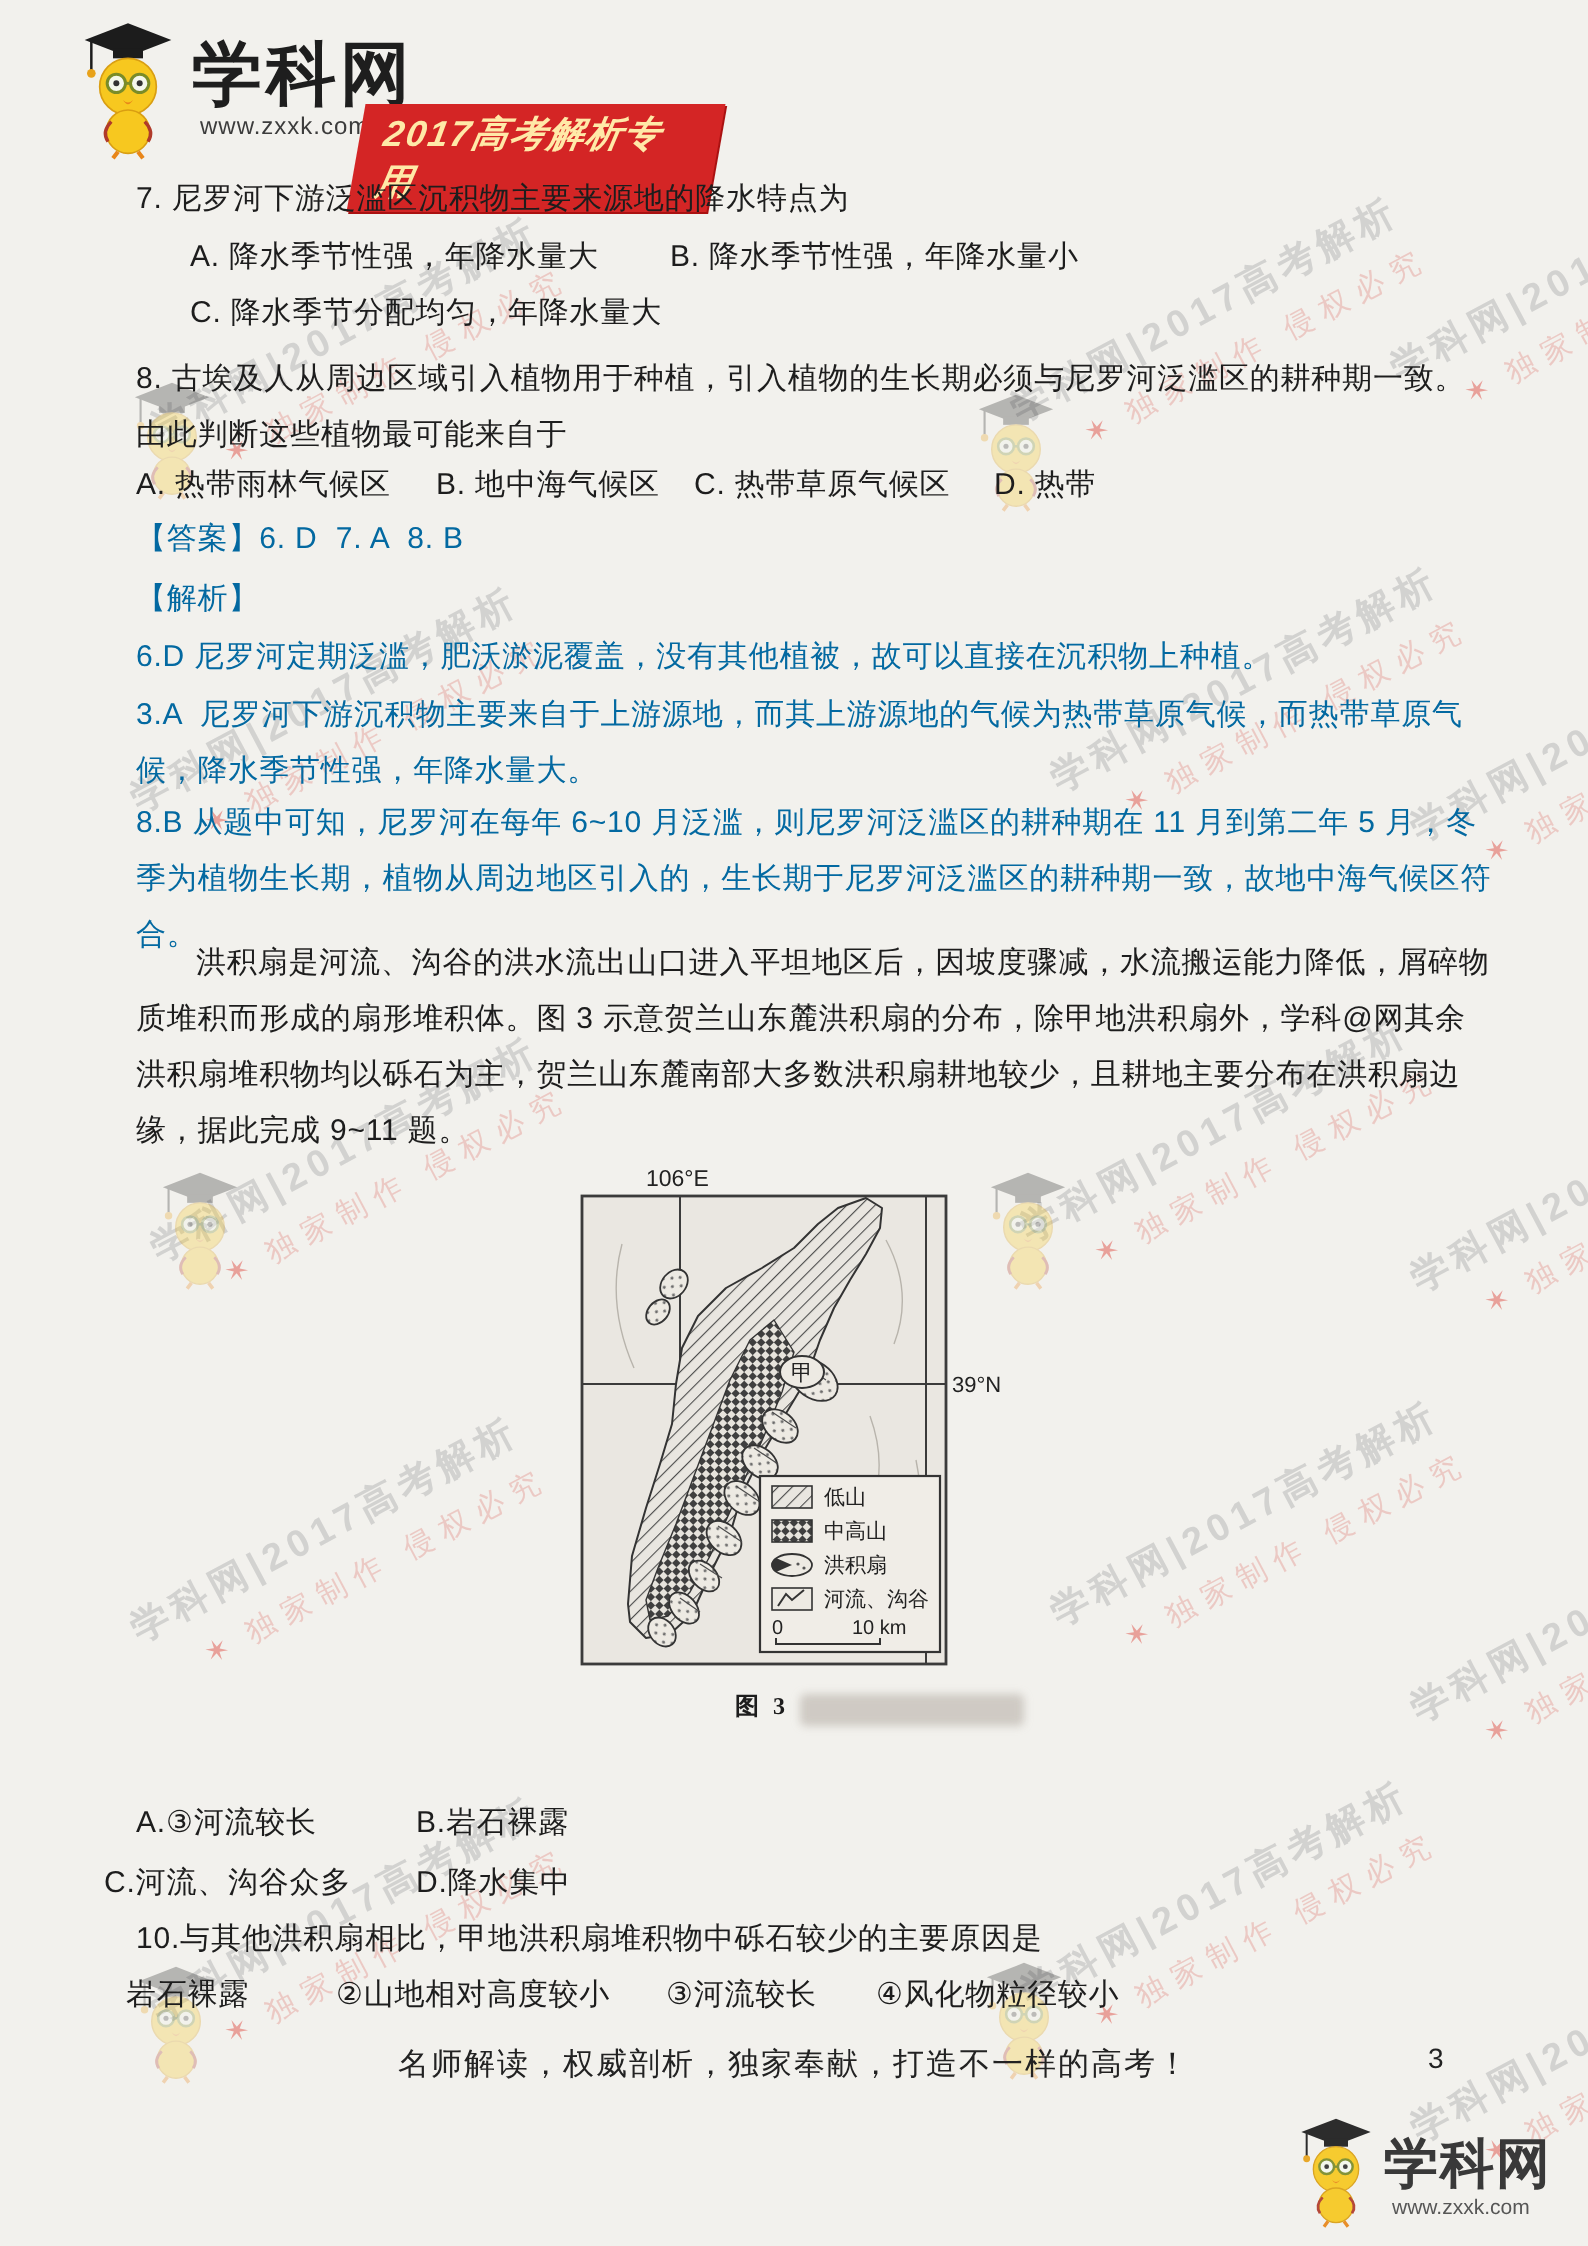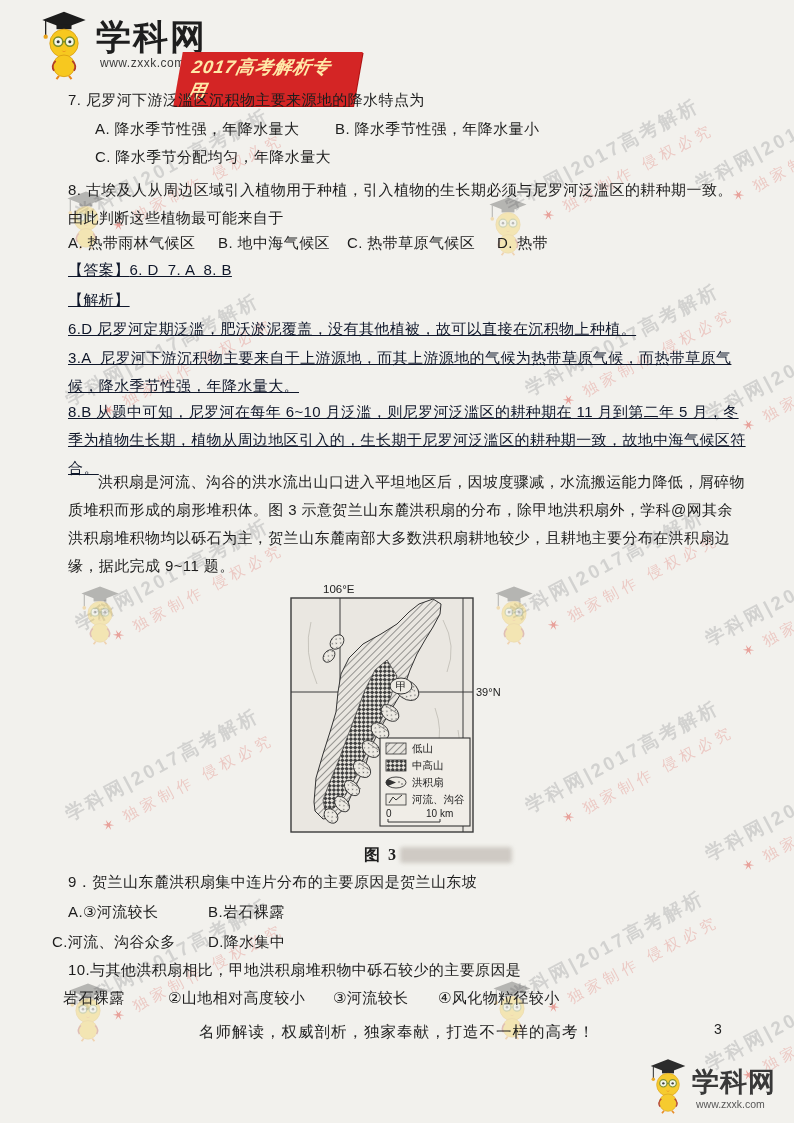--- a/index.html
+++ b/index.html
@@ -2,21 +2,21 @@
 <html><head>
 <meta charset="utf-8">
 <style>
   html,body{margin:0;padding:0;}
   body{background:#f2f1ed;}
   .page{position:relative;width:794px;height:1123px;background:#f2f1ed;overflow:hidden;
         font-family:"Liberation Sans","DejaVu Sans",sans-serif;color:#1d1d1d;}
   .abs{position:absolute;}
   .t{font-size:15px;line-height:20px;letter-spacing:.4px;white-space:pre;}
   .blk{font-size:15px;line-height:28px;letter-spacing:.4px;white-space:pre-wrap;}
-  .red{color:#0f172a;text-decoration:underline;}
+  .red{color:#0369a1;}
   
   .hdr-logo{left:38px;top:12px;width:320px;height:66px;}
   .site-name{position:absolute;left:58px;top:2px;font-size:35px;font-weight:800;letter-spacing:2px;color:#1e1e1e;}
   .site-url{position:absolute;left:62px;top:44px;font-size:12px;color:#3c3c3c;letter-spacing:.5px;}
   .badge{position:absolute;left:140px;top:40px;background:#d42525;color:#ffe9a8;font-size:18px;font-weight:700;
          font-style:italic;padding:3px 12px;transform:skewX(-10deg);letter-spacing:1px;box-shadow:1px 1px 0 #a11;}
   .mascot{position:absolute;left:0;top:-2px;width:52px;height:70px;}
   .slogan-wrap{left:438px;top:16px;width:332px;}
   .slogan-main{color:#c81d15;font-weight:800;font-size:17px;letter-spacing:.5px;border-bottom:2px solid #c81d15;
                padding-bottom:4px;white-space:nowrap;display:flex;align-items:center;}
@@ -25,21 +25,21 @@
   
   #wm-layer{position:absolute;inset:0;z-index:1;pointer-events:none;}
   .wm{position:absolute;transform:rotate(-28deg);opacity:.55;white-space:nowrap;}
   .wm .b{display:block;color:#b9b9b9;font-size:19px;font-weight:700;letter-spacing:3px;}
   .wm .w{display:block;color:#e7aaa4;font-size:15px;letter-spacing:5px;margin-top:6px;margin-left:26px;}
   .wm .s{color:#e06058;margin-right:6px;}
   .wm-mascot{position:absolute;width:44px;height:60px;opacity:.28;}
   .smudge{position:absolute;background:rgba(150,140,128,.38);filter:blur(2px);border-radius:3px;}
   .content{position:absolute;inset:0;z-index:2;}
   
-  .fig-caption{font-size:16px;font-weight:700;letter-spacing:2px;text-align:center;
+  .fig-caption{font-size:12px;font-weight:700;letter-spacing:2px;text-align:center;
                font-family:"Liberation Serif","DejaVu Serif",serif;}
   
   .footer-slogan{font-size:15.5px;letter-spacing:1px;text-align:center;color:#222;}
   .page-num{font-size:14px;color:#222;}
   .btm-logo{left:646px;top:1058px;width:148px;height:62px;opacity:.92;}
   .btm-site{position:absolute;left:46px;top:6px;font-size:27px;font-weight:800;letter-spacing:1px;color:#2a2a2a;}
   .btm-url{position:absolute;left:50px;top:40px;font-size:10.5px;color:#4a4a4a;}
   .btm-mascot{position:absolute;left:2px;top:0;width:40px;height:56px;}
 </style>
 </head>
@@ -270,21 +270,20 @@
         <text x="32" y="65" font-size="10.5" fill="#222">河流、沟谷</text>
         <text x="6" y="79" font-size="10" fill="#222">0</text>
         <text x="46" y="79" font-size="10" fill="#222">10 km</text>
         <path d="M8,81 v3 h52 v-3" fill="none" stroke="#333" stroke-width="1"></path>
       </g>
     </svg>
 
     <div class="abs fig-caption" style="left:283px;top:845px;width:196px">图 3</div>
     <div class="smudge" style="left:400px;top:847px;width:112px;height:16px"></div>
 
-    <div class="abs t" style="left:68px;top:872px">9．贺兰山东麓洪积扇集中连片分布的主要原因是贺兰山东坡</div>
     <div class="abs t" style="left:68px;top:902px">A.③河流较长</div>
     <div class="abs t" style="left:208px;top:902px">B.岩石裸露</div>
     <div class="abs t" style="left:52px;top:932px">C.河流、沟谷众多</div>
     <div class="abs t" style="left:208px;top:932px">D.降水集中</div>
 
     <div class="abs t" style="left:68px;top:960px">10.与其他洪积扇相比，甲地洪积扇堆积物中砾石较少的主要原因是</div>
     <div class="abs t" style="left:63px;top:988px">岩石裸露</div>
     <div class="abs t" style="left:168px;top:988px">②山地相对高度较小</div>
     <div class="abs t" style="left:333px;top:988px">③河流较长</div>
     <div class="abs t" style="left:438px;top:988px">④风化物粒径较小</div>

